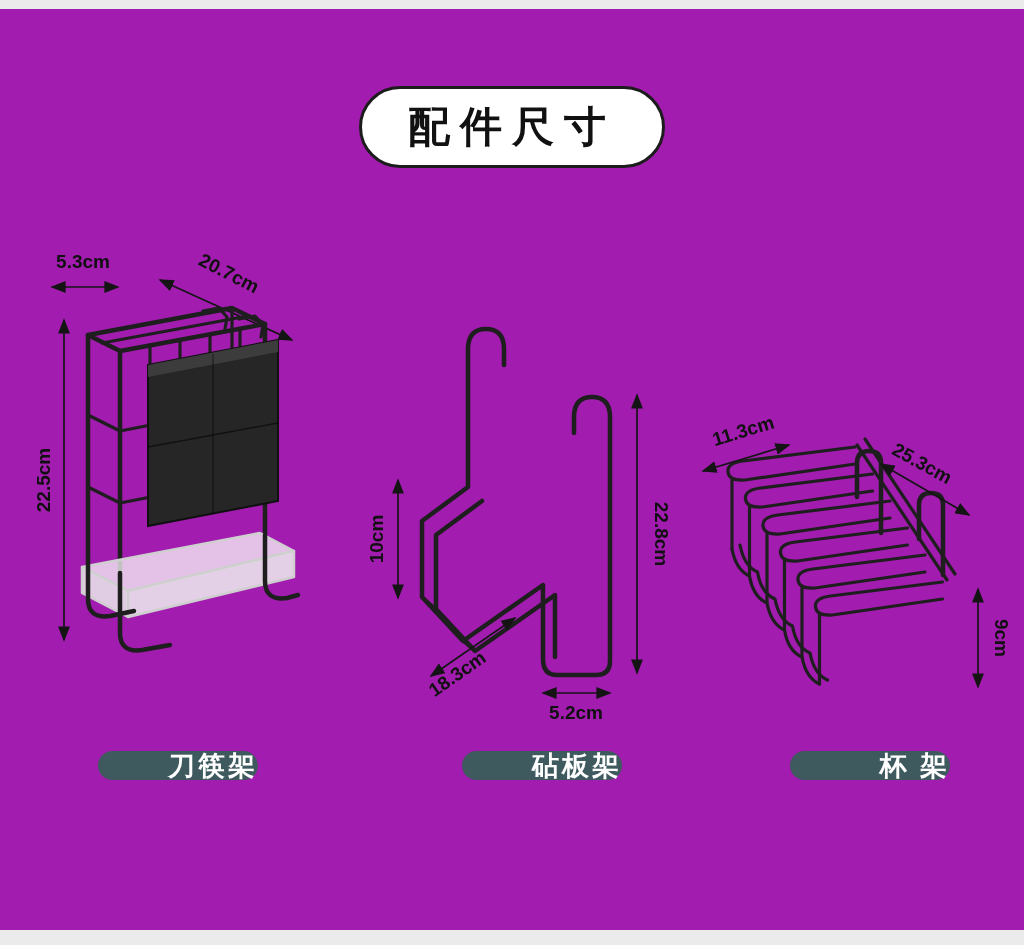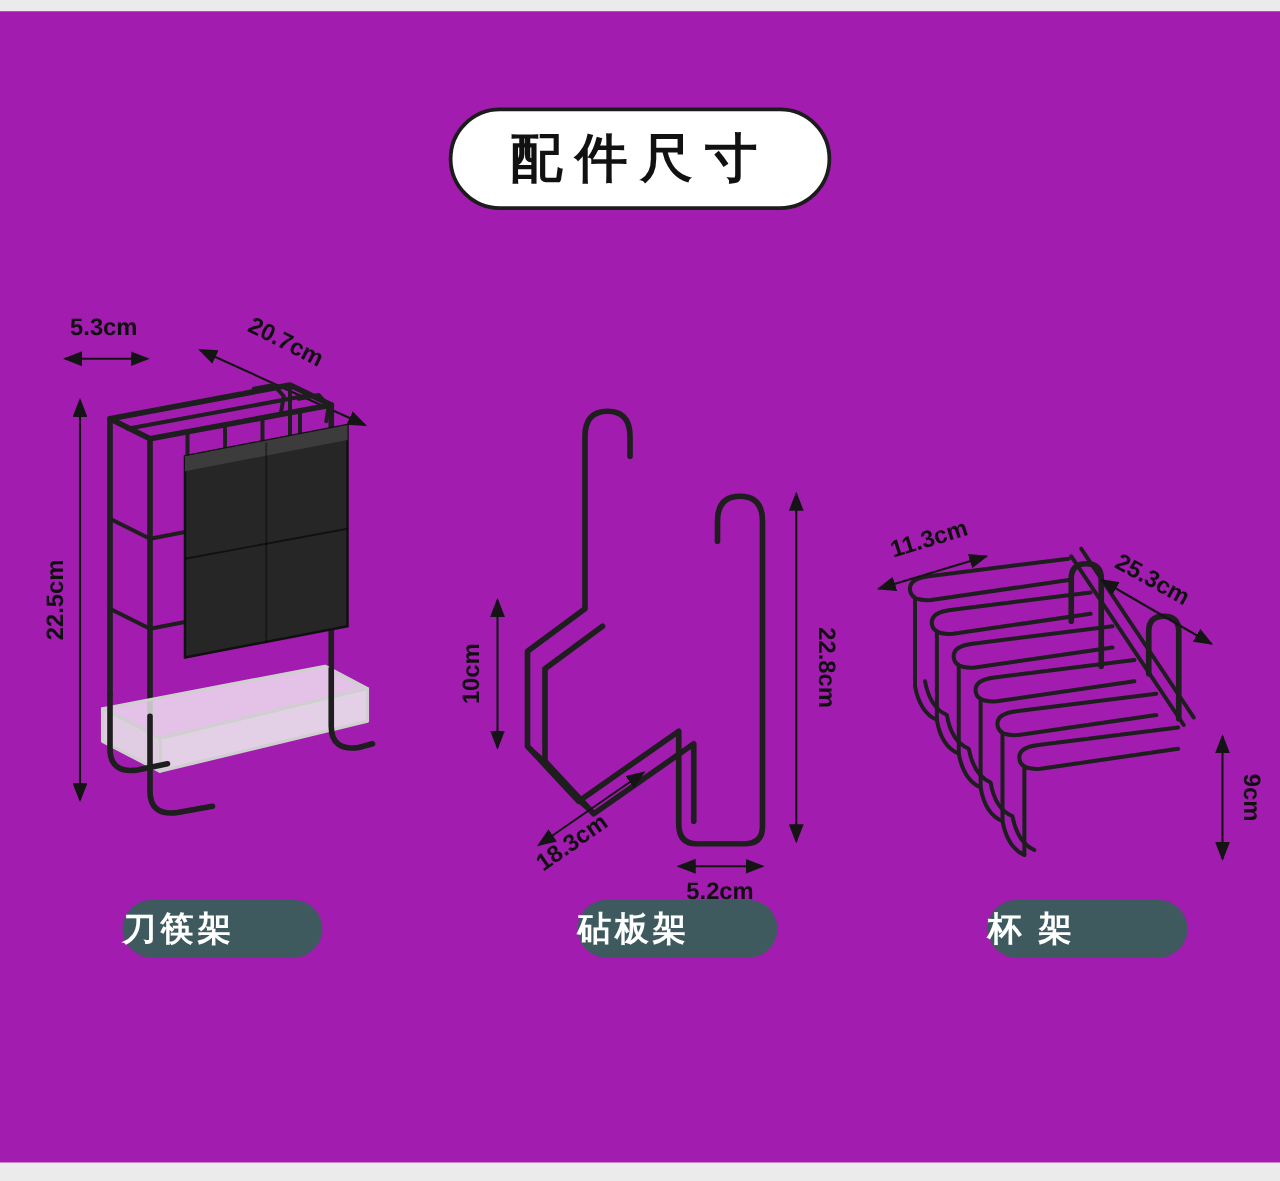--- a/index.html
+++ b/index.html
@@ -25,22 +25,22 @@
   #fig-knife{left:30px;top:235px;}
   #fig-board{left:365px;top:295px;}
   #fig-cup{left:685px;top:395px;}
 
   .wire{fill:none;stroke:#1e1e1e;stroke-width:4.5;stroke-linecap:round;stroke-linejoin:round;}
   .wire-t{fill:none;stroke:#1e1e1e;stroke-width:3.2;stroke-linecap:round;stroke-linejoin:round;}
   .dim-l{stroke:#141414;stroke-width:1.7;fill:none;}
   .dim-t{font-size:19px;font-weight:700;fill:#101010;}
 
   .pill{
-    position:absolute;top:720px;width:160px;height:46px;border-radius:23px;
-    background:#3e5a5e;display:flex;align-items:center;justify-content:flex-start;
+    position:absolute;top:751px;width:160px;height:29px;border-radius:23px;
+    background:#3e5a5e;display:flex;align-items:center;justify-content:flex-end;
   }
   .pill span{color:#ffffff;font-size:27px;font-weight:700;letter-spacing:3px;white-space:nowrap;}
   #pill-knife{left:98px;}
   #pill-board{left:462px;}
   #pill-cup{left:790px;}
 </style>
 </head>
 <body>
 
 <div id="stage">

